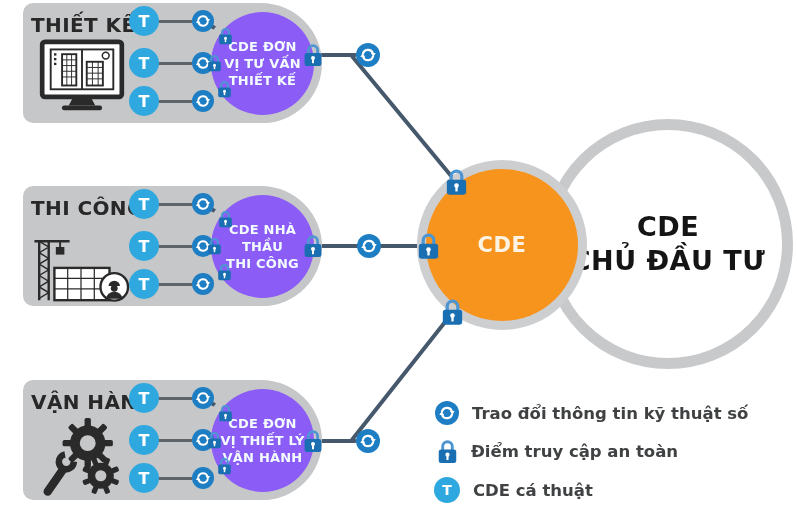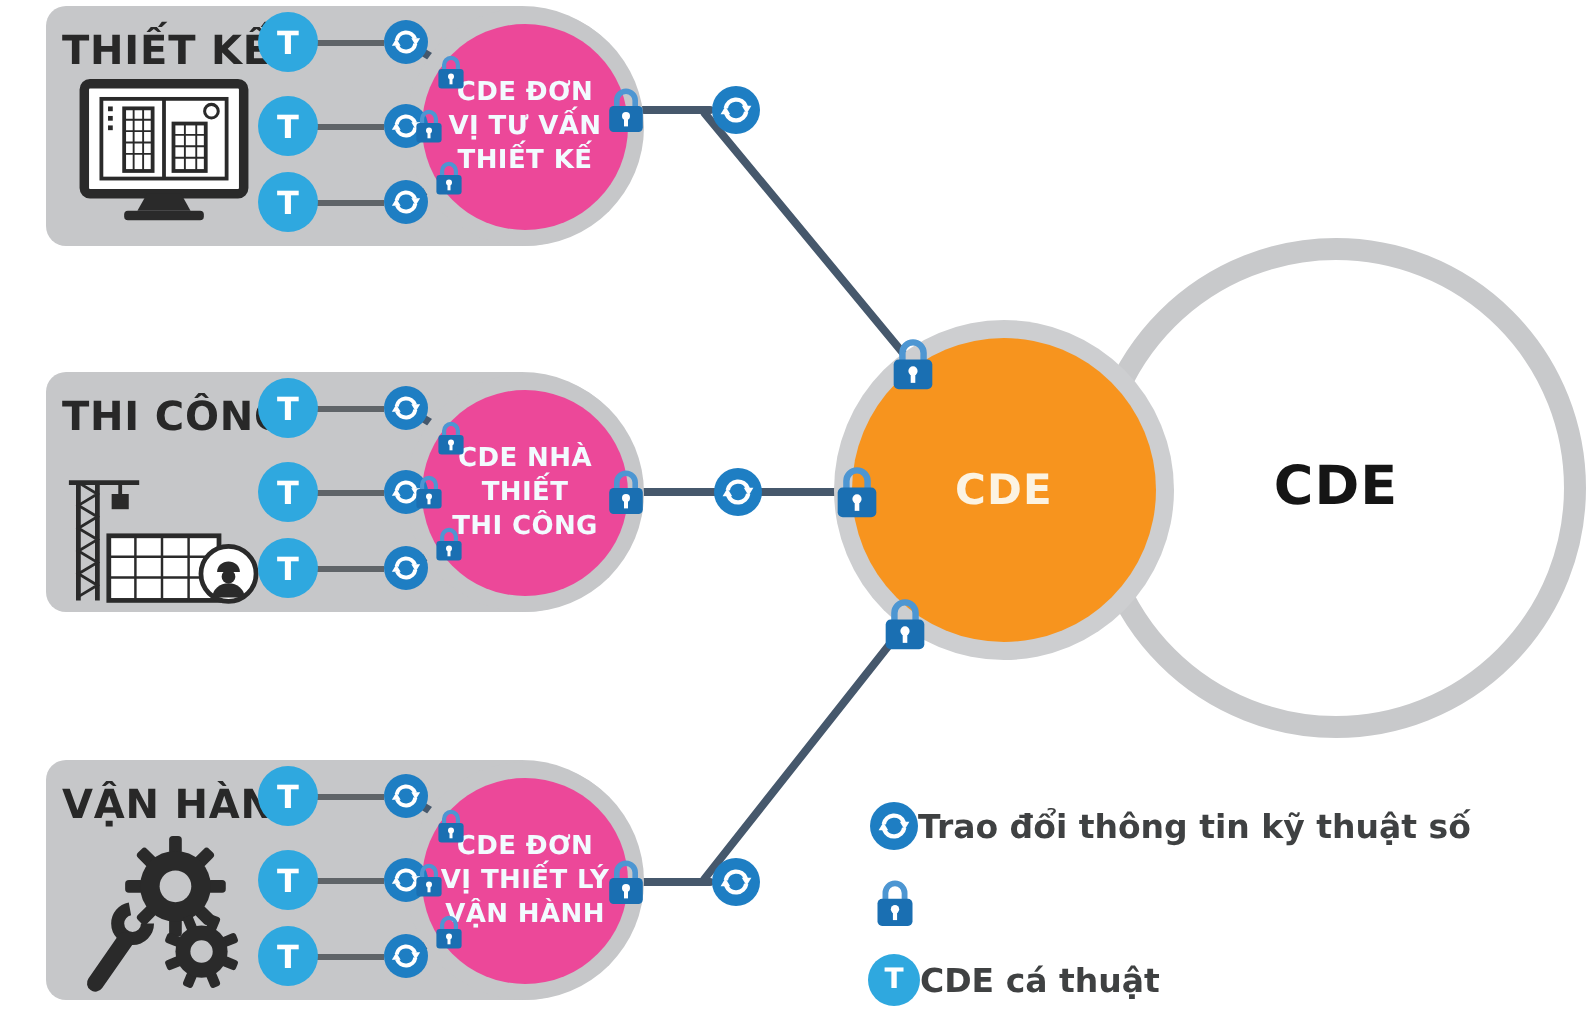--- a/index.html
+++ b/index.html
@@ -21,33 +21,33 @@
        justify-content:center; z-index:3; }
   .lt { position:static; width:26px; height:26px; font-size:14px; flex:0 0 26px; }
   
   .ln { position:absolute; height:4px; background:#46586C; border-radius:2px; z-index:1; }
   .lnd { transform-origin:0 50%; }
   .tl { position:absolute; height:3px; background:#5F6468; z-index:1; }
   .icon { position:absolute; z-index:3; }
   .olock { z-index:6; }
   
   .cde { position:absolute; left:194px; top:9px; width:103px; height:103px; border-radius:50%;
-         background:#ec4899; box-shadow:0 0 0 8px #C6C7C9; color:#F2FBFF; font-weight:bold;
+         background:#8b5cf6; box-shadow:0 0 0 8px #C6C7C9; color:#F2FBFF; font-weight:bold;
          font-size:13px; line-height:17px; text-align:center; display:flex; flex-direction:column;
          align-items:center; justify-content:center; z-index:2; letter-spacing:.2px; }
   .orange { position:absolute; left:426px; top:169px; width:152px; height:152px; border-radius:50%;
             background:#F7941E; box-shadow:0 0 0 9px #CDCED0; z-index:5; color:#FCF3E2;
             font-weight:bold; font-size:21px; line-height:27px; letter-spacing:.6px; text-align:center;
             display:flex; flex-direction:column; align-items:center; justify-content:center; }
   .owner { position:absolute; left:543px; top:119px; width:250px; height:250px; border-radius:50%;
            background:#ffffff; border:11px solid #C8C9CB; z-index:2; color:#151515;
            font-weight:bold; font-size:27px; line-height:34px; letter-spacing:.5px; text-align:center;
            display:flex; flex-direction:column; align-items:center; justify-content:center; }
   
-  .lrow { position:absolute; display:flex; align-items:center; z-index:8; }
+  .lrow { position:absolute; display:flex; align-items:center; gap:13px; z-index:8; }
   .ltext { font-size:16.5px; font-weight:bold; color:#3F4142; white-space:nowrap; }
 </style>
 </head>
 <body>
 
 <div class="stage">
 
   <svg width="0" height="0" style="position:absolute" aria-hidden="true">
     <defs>
       <symbol id="sym-sync" viewBox="0 0 24 24">
@@ -220,21 +220,21 @@
       </svg>
     <svg class="icon" style="left:175px;top:87px" width="22" height="22" viewBox="0 0 24 24">
         <use href="#sym-sync"></use>
       </svg>
     <svg class="icon" style="left:340px;top:48px" width="24" height="24" viewBox="0 0 24 24">
         <use href="#sym-sync"></use>
       </svg>
 
     <div class="cde">
       <span>CDE NHÀ</span>
-      <span>THIẾT</span>
+      <span>THẦU</span>
       <span>THI CÔNG</span>
     </div>
 
     <svg class="icon" style="left:201px;top:24px" width="15" height="18" viewBox="0 0 20 24">
         <use href="#sym-lock"></use>
       </svg>
     <svg class="icon" style="left:190px;top:51px" width="15" height="18" viewBox="0 0 20 24">
         <use href="#sym-lock"></use>
       </svg>
     <svg class="icon" style="left:200px;top:77px" width="15" height="18" viewBox="0 0 20 24">
@@ -298,20 +298,21 @@
     <svg class="icon" style="left:200px;top:77px" width="15" height="18" viewBox="0 0 20 24">
         <use href="#sym-lock"></use>
       </svg>
     <svg class="icon" style="left:286px;top:49px" width="20" height="24" viewBox="0 0 20 24">
         <use href="#sym-lock"></use>
       </svg>
   </div>
 
   <div class="owner">
     <span>CDE</span>
+    <span>CHỦ ĐẦU TƯ</span>
   </div>
 
   <div class="orange">
     <span>CDE</span>
   </div>
 
   <svg class="icon olock" style="left:445px;top:168px" width="23" height="28" viewBox="0 0 20 24">
       <use href="#sym-lock"></use>
     </svg>
   <svg class="icon olock" style="left:417px;top:232px" width="23" height="28" viewBox="0 0 20 24">
@@ -324,20 +325,21 @@
   <div class="lrow" style="left:435px;top:401px">
     <svg width="24" height="24" viewBox="0 0 24 24" style="flex:0 0 24px">
         <use href="#sym-sync"></use>
       </svg>
     <span class="ltext">Trao đổi thông tin kỹ thuật số</span>
   </div>
   <div class="lrow" style="left:437px;top:439px">
     <svg width="21" height="25" viewBox="0 0 20 24" style="flex:0 0 21px">
         <use href="#sym-lock"></use>
       </svg>
+    <span class="ltext">Điểm truy cập an toàn</span>
   </div>
   <div class="lrow" style="left:434px;top:477px">
     <div class="t lt">
         <span>T</span>
       </div>
     <span class="ltext">CDE cá thuật</span>
   </div>
 
 </div>
 

